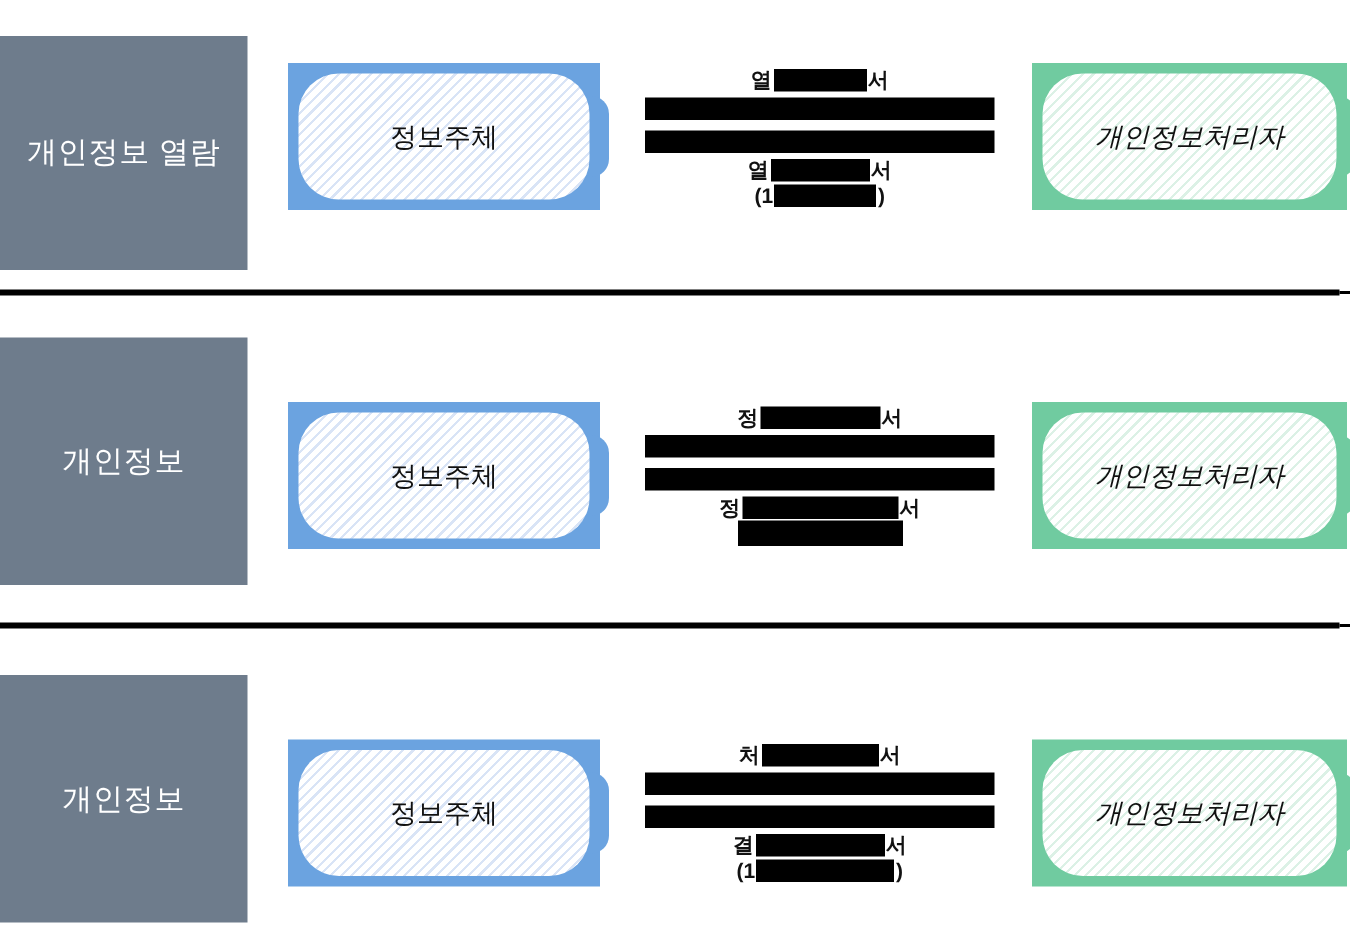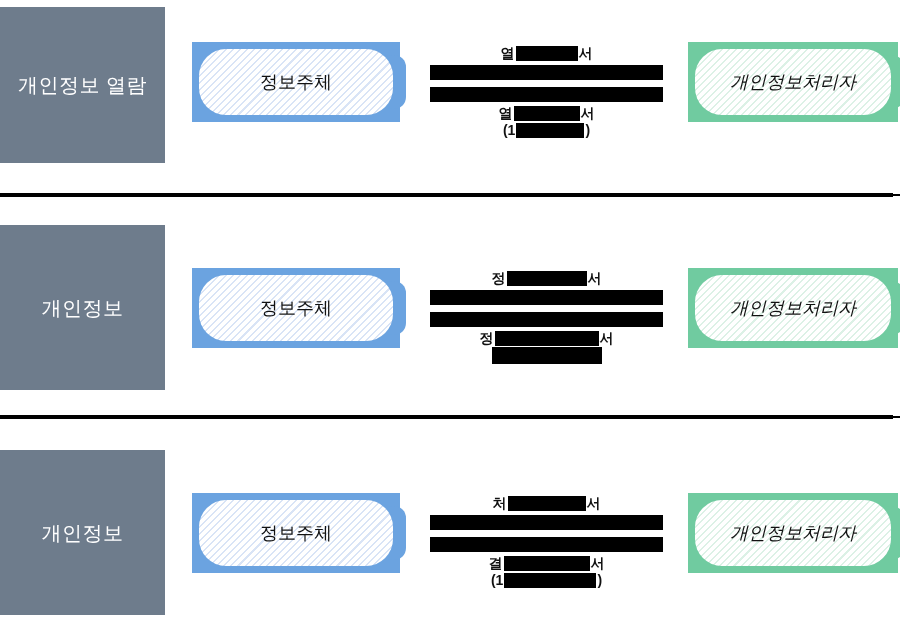--- a/index.html
+++ b/index.html
@@ -16,27 +16,27 @@
   .side-label {
     position: absolute; left: 0; width: 165px;
     background: #6e7c8c;
     color: #ffffff;
     display: flex; flex-direction: column;
     align-items: center; justify-content: center;
     font-size: 20px; font-weight: 500;
     line-height: 30px; letter-spacing: 0.5px;
     text-align: center;
   }
-  .side-label.s1 { top: 7px;   height: 156px; }
+  .side-label.s1 { top: 24px;   height: 156px; }
   .side-label.s2 { top: 225px; height: 165px; }
   .side-label.s3 { top: 450px; height: 165px; }
 
   
   .card {
-    position: absolute; height: 80px;
+    position: absolute; height: 98px;
   }
   .card.blue  { left: 192px; width: 208px; background: #6ba3e0; }
   .card.green { left: 688px; width: 210px; background: #70cba0; font-style: italic; }
   .card.r1 { top: 42px; }
   .card.r2 { top: 268px; }
   .card.r3 { top: 493px; }
   .card::after { 
     content: ""; position: absolute;
     top: 50%; right: -6px; transform: translateY(-50%);
     width: 26px; height: 54px;

